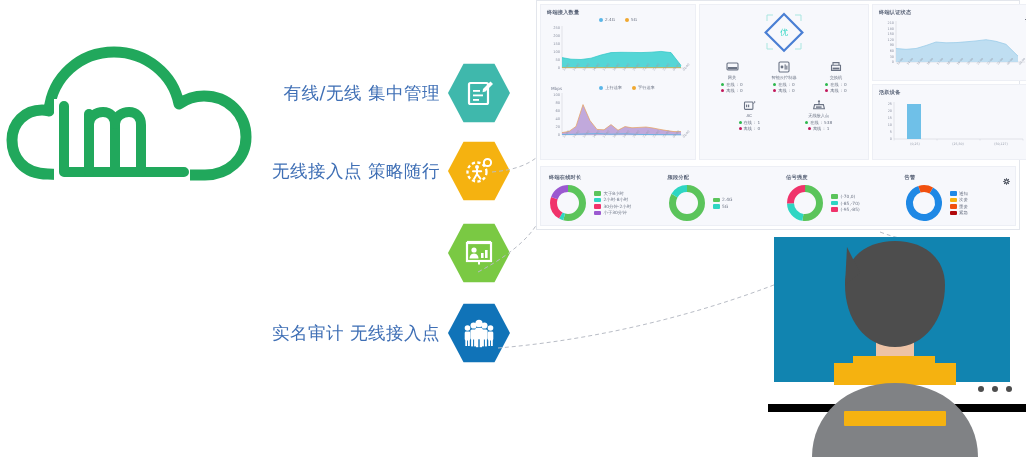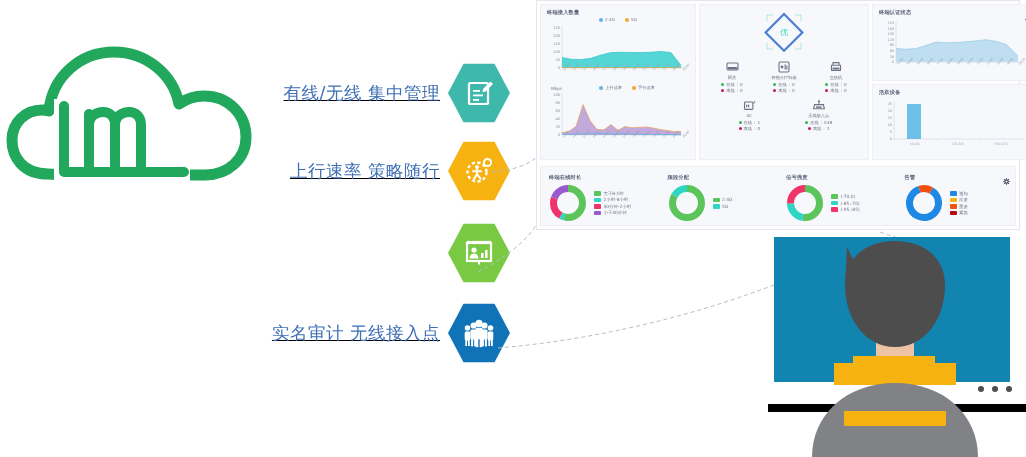--- a/index.html
+++ b/index.html
@@ -10,21 +10,21 @@
     font-family:"Liberation Sans","DejaVu Sans",sans-serif;
     position:relative;overflow:hidden;
   }
   .stage{position:absolute;inset:0;}
 
   
   .logo-wrap{position:absolute;left:6px;top:22px;width:246px;height:186px;}
 
   
   .features{position:absolute;left:250px;top:62px;width:260px;height:340px;}
-  .feature-row{position:absolute;right:0;height:62px;display:flex;align-items:center;justify-content:flex-end;text-decoration:underline;}
+  .feature-row{position:absolute;right:0;height:62px;display:flex;align-items:center;justify-content:flex-end;}
   .feature-row .ftext{
     color:#3f6fb5;font-size:17.5px;letter-spacing:.5px;white-space:nowrap;
     margin-right:8px;font-family:"DejaVu Sans","Liberation Sans",sans-serif;
   }
   .hexwrap{position:relative;width:62px;height:62px;flex:0 0 62px;}
   .hex{
     position:absolute;inset:0;
     clip-path:polygon(25% 3%,75% 3%,100% 50%,75% 97%,25% 97%,0% 50%);
   }
   .hexicon{position:absolute;inset:0;display:flex;align-items:center;justify-content:center;}
@@ -124,21 +124,21 @@
             <rect x="9" y="12" width="7" height="1.8" fill="#fff"></rect>
             <rect x="9" y="16.5" width="10" height="1.8" fill="#fff"></rect>
             <rect x="9" y="21" width="6" height="1.8" fill="#fff"></rect>
             <path d="M19 11 L26.5 3.5 L29 6 L21.5 13.5 L18.5 14.3 Z" fill="#fff"></path>
           </svg>
         </span>
       </span>
     </div>
 
     <div class="feature-row r1">
-      <span class="ftext">上行速率 策略随行</span>
+      <span class="ftext">无线接入点 策略随行</span>
       <span class="hexwrap">
         <span class="hex" style="background:#f5b210"></span>
         <span class="hexicon">
           <svg width="34" height="34" viewBox="0 0 34 34">
             <g fill="none" stroke="#fff" stroke-width="2.3">
               <circle cx="15" cy="18" r="9.5" stroke-dasharray="3.2 2.4"></circle>
             </g>
             <circle cx="15" cy="13" r="2" fill="#fff"></circle>
             <path d="M15 15.3 L15 20 M15 20 L12 25 M15 20 L18.4 24.6 M11 17.2 L19.2 17.2" stroke="#fff" stroke-width="2" stroke-linecap="round" fill="none"></path>
             <g stroke="#fff" stroke-width="2" fill="none">

